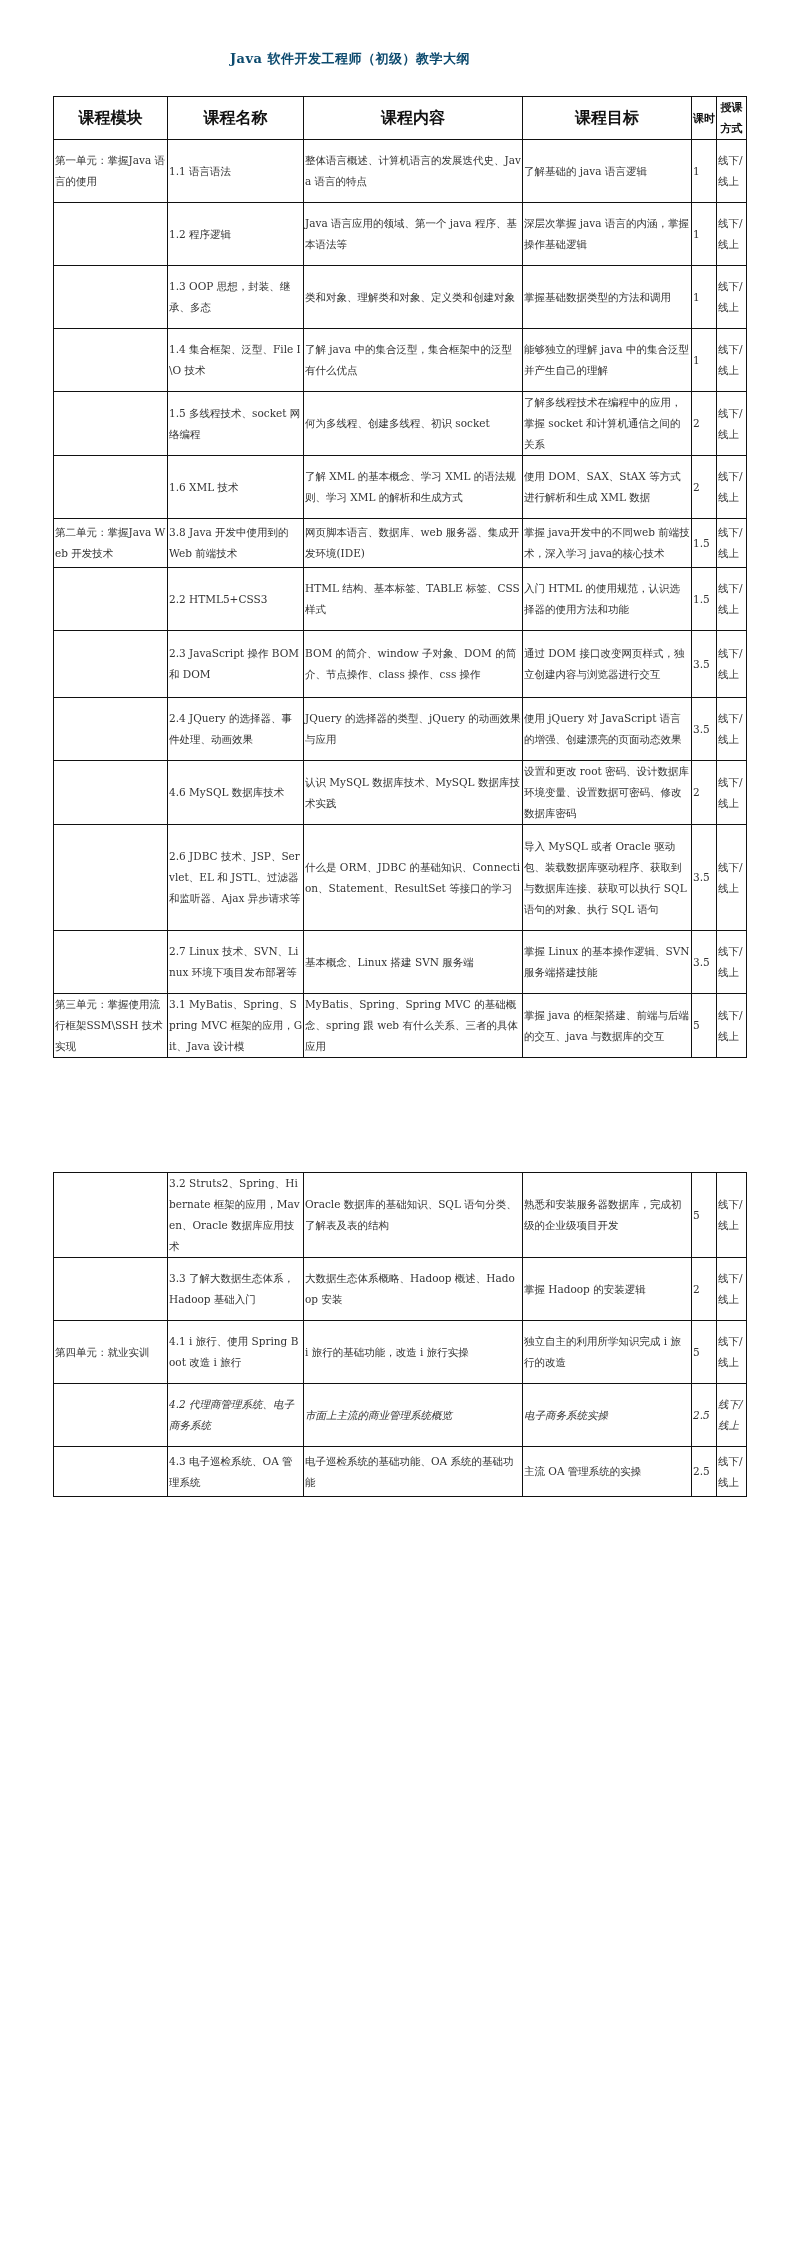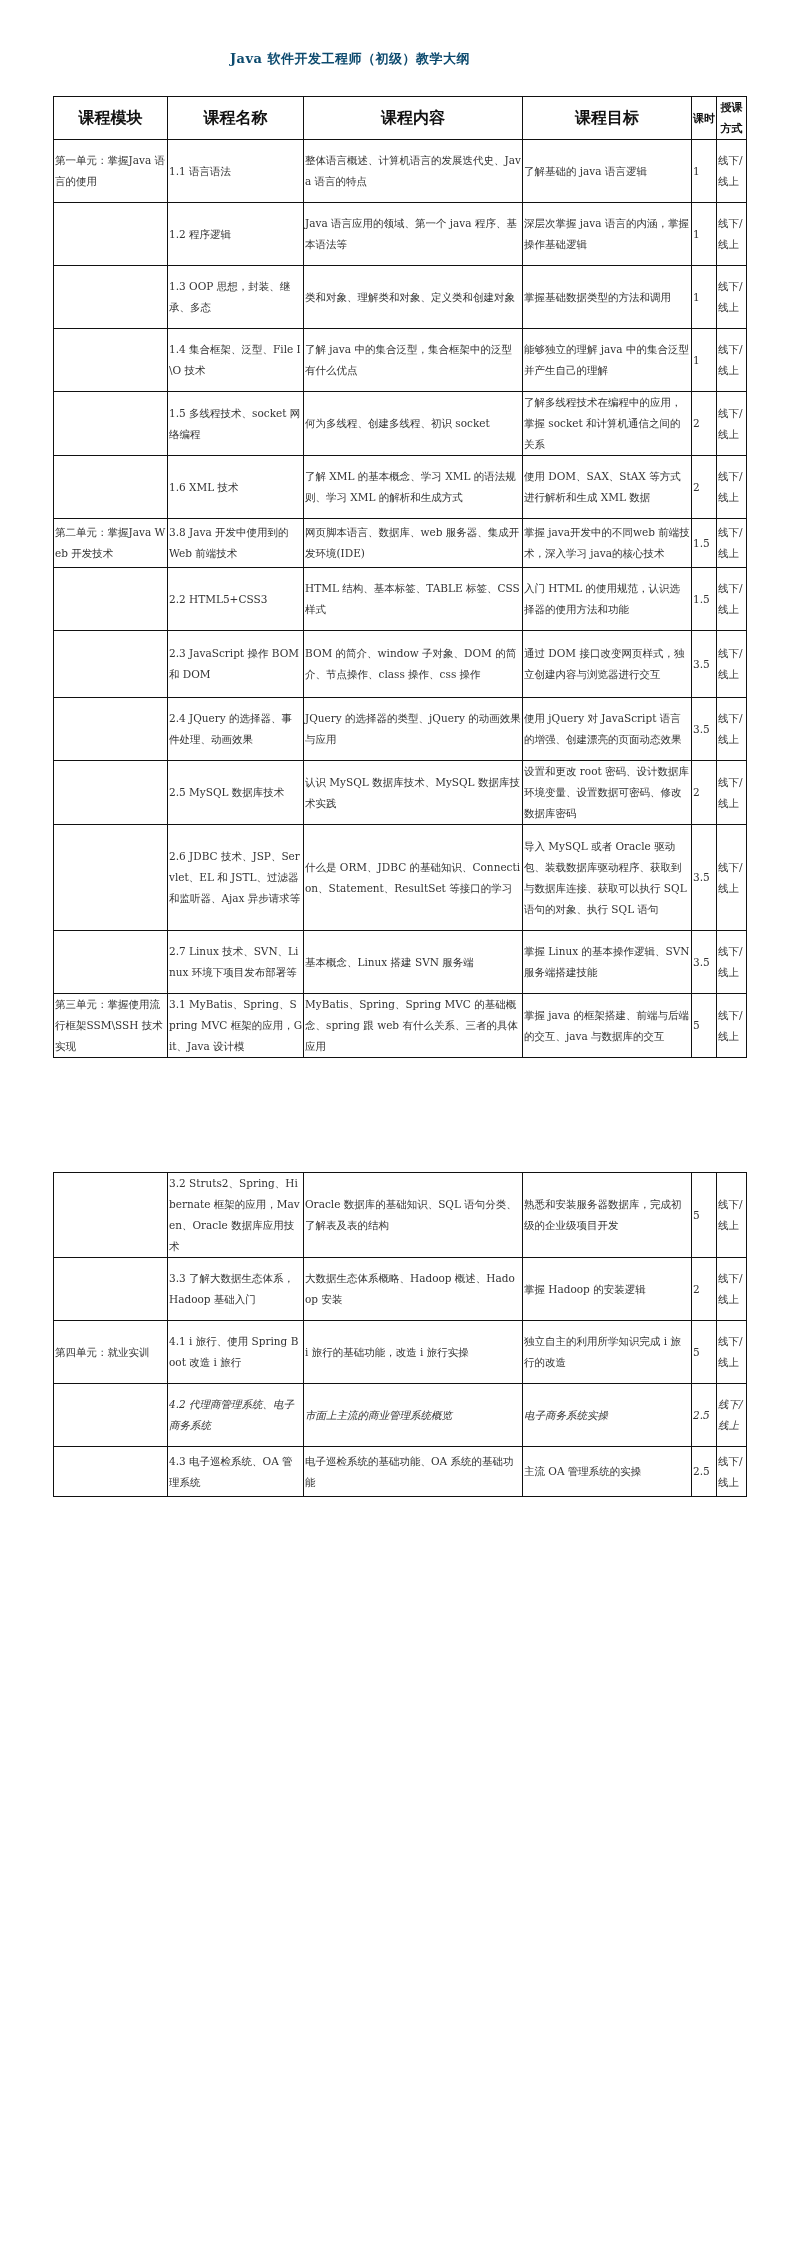--- a/index.html
+++ b/index.html
@@ -120,21 +120,21 @@
       <tr style="height: 63px;">
         <td></td>
         <td>2.4 JQuery 的选择器、事件处理、动画效果</td>
         <td>JQuery 的选择器的类型、jQuery 的动画效果与应用</td>
         <td>使用 jQuery 对 JavaScript 语言的增强、创建漂亮的页面动态效果</td>
         <td class="hrs">3.5</td>
         <td class="mode">线下/ 线上</td>
       </tr>
       <tr style="height: 63px;">
         <td></td>
-        <td>2.5 MySQL 数据库技术</td>
+        <td>4.6 MySQL 数据库技术</td>
         <td>认识 MySQL 数据库技术、MySQL 数据库技术实践</td>
         <td>设置和更改 root 密码、设计数据库环境变量、设置数据可密码、修改数据库密码</td>
         <td class="hrs">2</td>
         <td class="mode">线下/ 线上</td>
       </tr>
       <tr style="height: 106px;">
         <td></td>
         <td>2.6 JDBC 技术、JSP、Servlet、EL 和 JSTL、过滤器和监听器、Ajax 异步请求等</td>
         <td>什么是 ORM、JDBC 的基础知识、Connection、Statement、ResultSet 等接口的学习</td>
         <td>导入 MySQL 或者 Oracle 驱动包、装载数据库驱动程序、获取到与数据库连接、获取可以执行 SQL 语句的对象、执行 SQL 语句</td>

